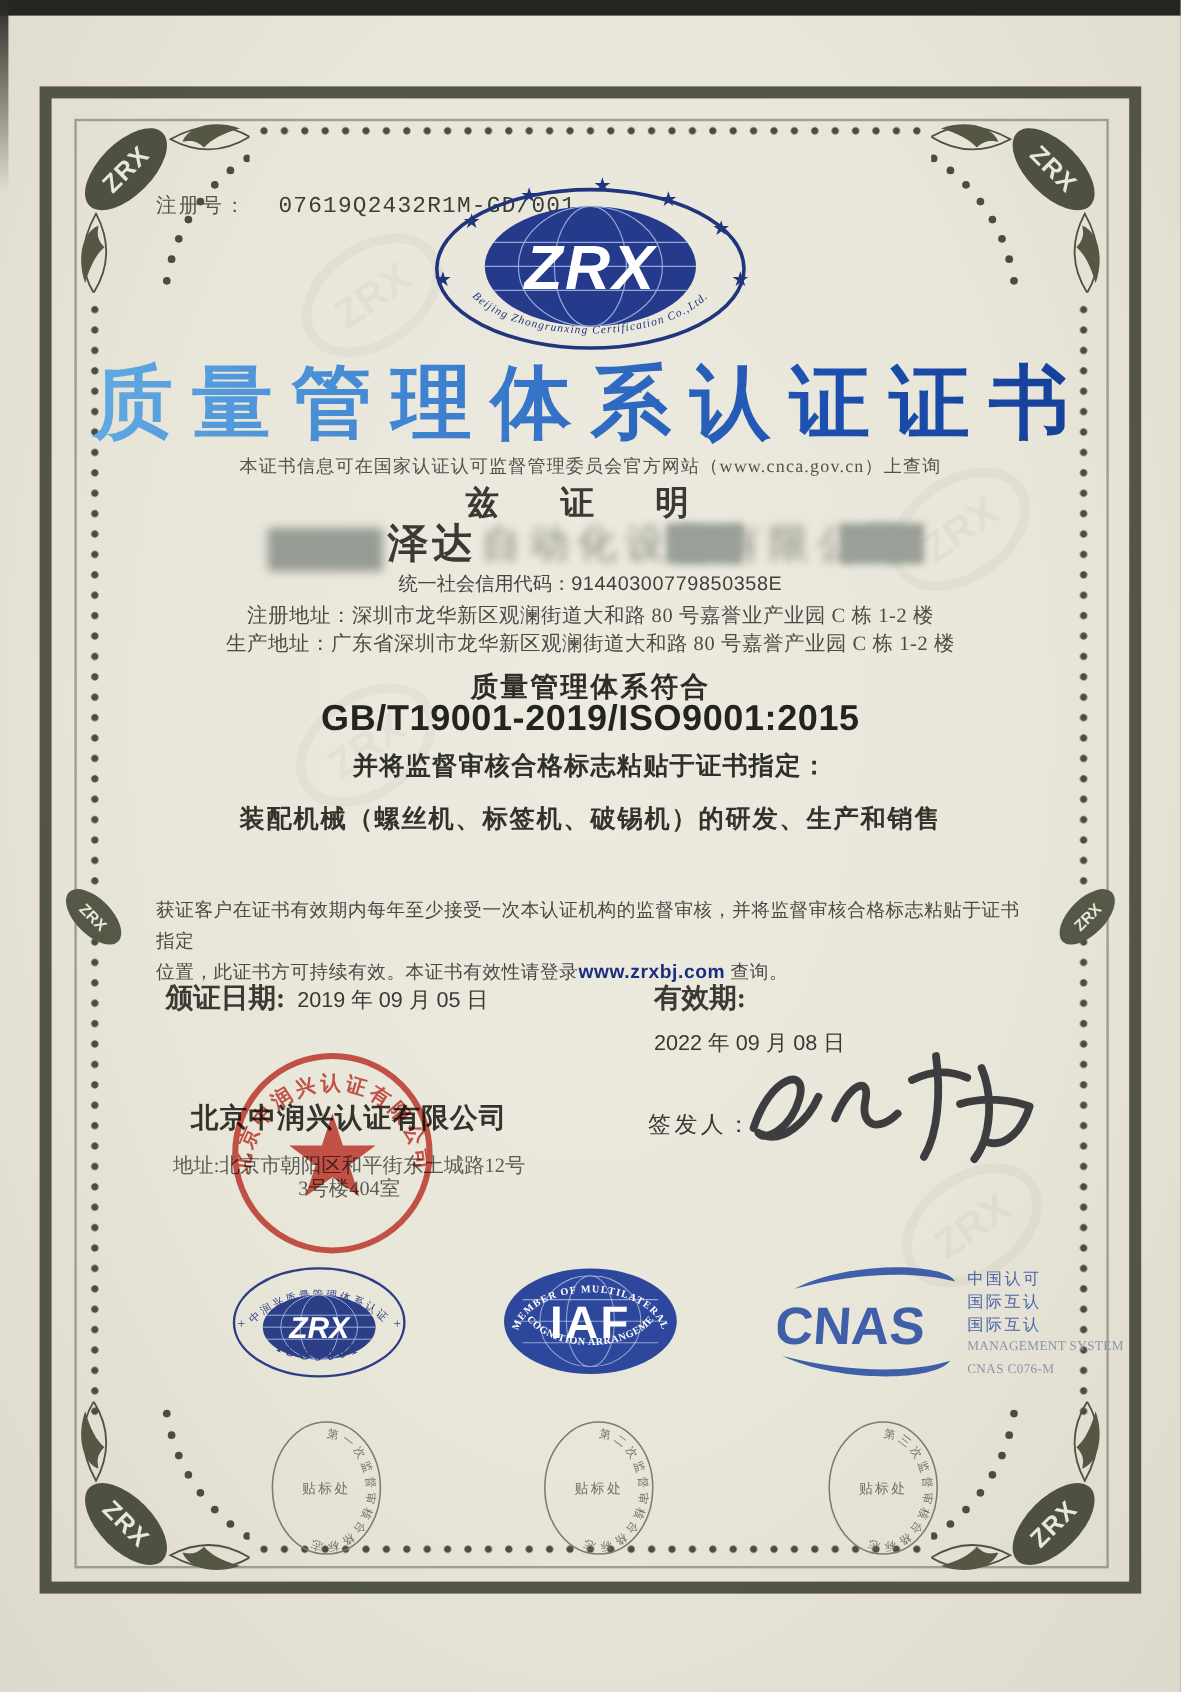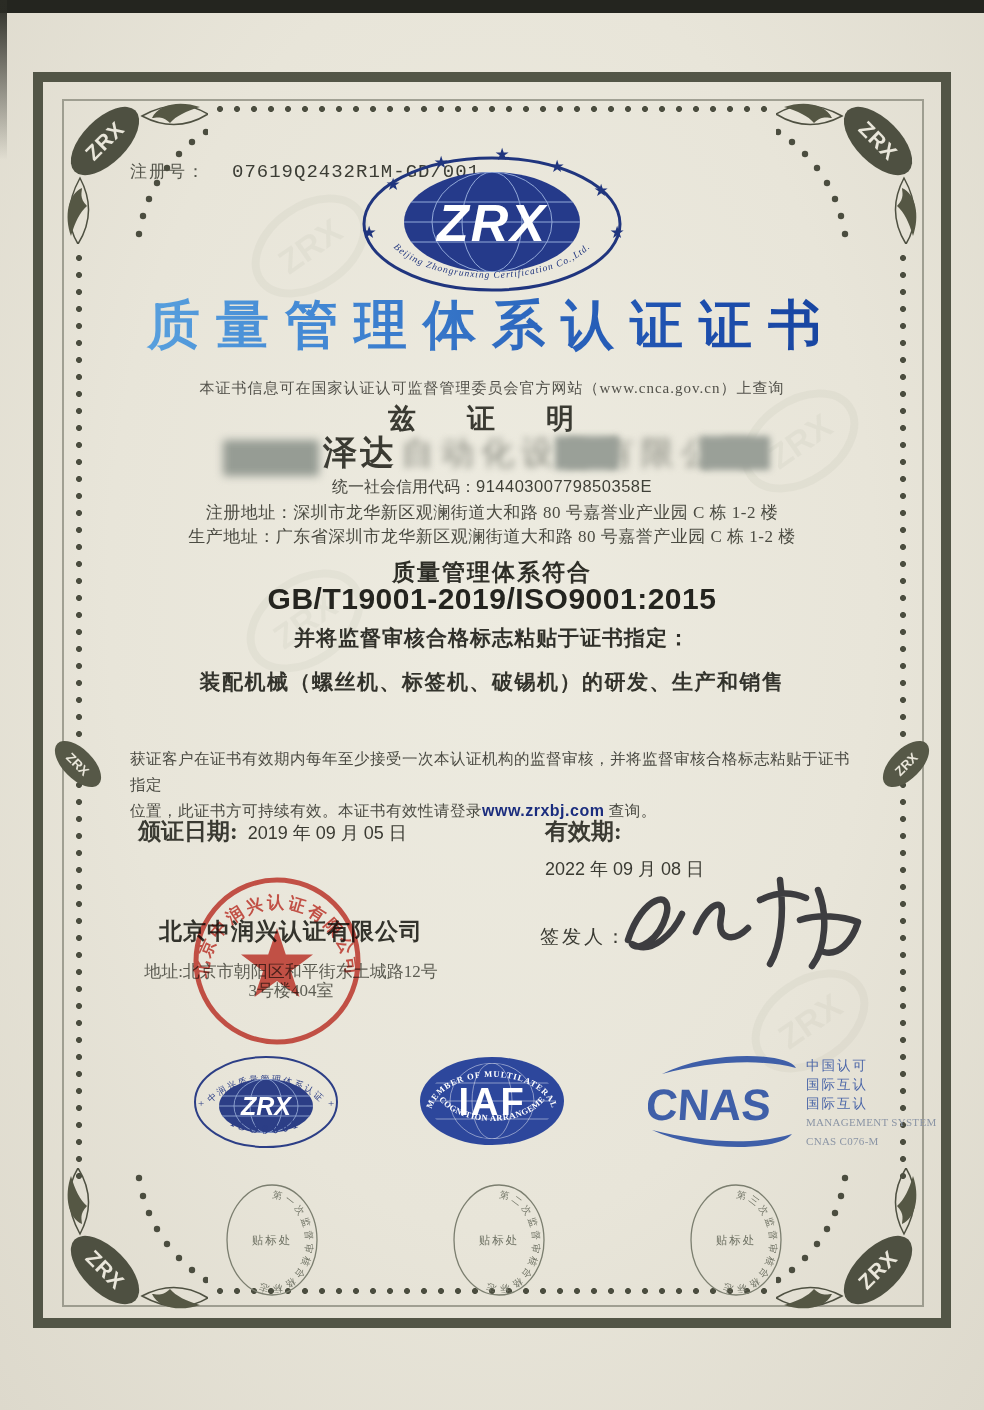--- a/index.html
+++ b/index.html
@@ -12,21 +12,21 @@
   .top-band{left:0;top:0;width:984px;height:13px;background:#24251f;}
   .left-sliver{left:0;top:0;width:7px;height:160px;background:linear-gradient(#2a2b24,rgba(42,43,36,0));}
   .frame{left:33px;top:72px;width:898px;height:1236px;border:10px solid #474a3b;opacity:.93;}
   .innerline{left:62px;top:99px;width:858px;height:1204px;border:2px solid rgba(90,92,78,.5);}
   .dots-h{height:10px;background-image:radial-gradient(circle at 8px 5px,#4b4d3f 2.6px,rgba(75,77,63,0) 3.4px);background-size:17px 10px;background-repeat:repeat-x;}
   .dots-v{width:10px;background-image:radial-gradient(circle at 5px 8px,#4b4d3f 2.6px,rgba(75,77,63,0) 3.4px);background-size:10px 17px;background-repeat:repeat-y;}
   .center-line{left:0;width:984px;text-align:center;}
   .reg-row{left:130px;top:160px;display:flex;gap:26px;align-items:baseline;}
   .reg-label{font-size:17px;color:#55564c;letter-spacing:2px;}
   .reg-num{font-family:"Liberation Mono",monospace;font-size:19px;color:#3c3d35;letter-spacing:1px;}
-  .title{top:290px;font-size:53px;font-weight:bold;letter-spacing:16px;
+  .title{top:290px;font-size:67px;font-weight:bold;letter-spacing:16px;
     background:linear-gradient(90deg,#6ab4e6 0%,#3f84d2 35%,#1d4fae 70%,#123a92 100%);
     -webkit-background-clip:text;background-clip:text;color:transparent;
     font-family:"Liberation Sans",sans-serif;}
   .notice{top:379px;font-size:15px;color:#52514a;letter-spacing:1px;}
   .hereby{top:400px;font-size:28px;font-weight:bold;letter-spacing:22px;color:#3a3a32;}
   .company-row{top:430px;left:0;width:984px;height:46px;display:flex;justify-content:center;align-items:flex-end;}
   .blur-box{display:inline-block;width:96px;height:36px;background:#969c94;filter:blur(4px);margin-right:4px;border-radius:2px;}
   .company-visible{font-size:34px;font-weight:bold;color:#3a3a32;letter-spacing:3px;}
   .company-blurred{font-size:33px;color:#84867c;letter-spacing:7px;filter:blur(3.5px);margin-left:4px;}
   .patch{position:absolute;height:34px;background:#9aa098;filter:blur(3px);top:6px;border-radius:2px;}

